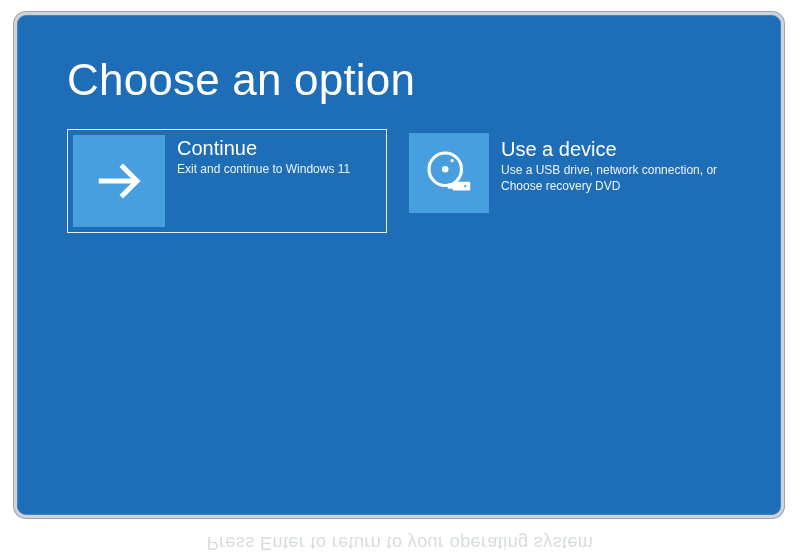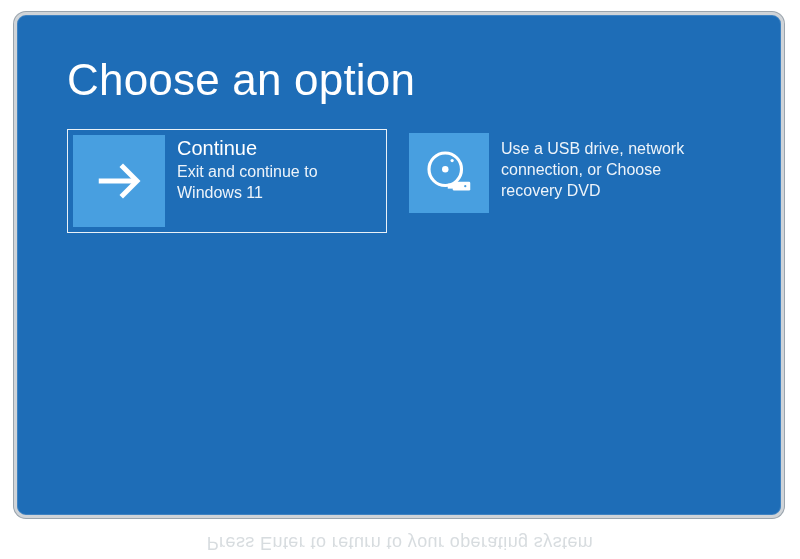--- a/index.html
+++ b/index.html
@@ -88,21 +88,21 @@
     .tile .text {
       padding-top: 6px;
       padding-right: 4px;
     }
     .tile .label {
       font-size: 20px;
       font-weight: 300;
       line-height: 1.2;
     }
     .tile .desc {
-      font-size: 16px;
+      font-size: 12px;
       font-weight: 400;
       color: rgba(255,255,255,0.92);
       margin-top: 2px;
       line-height: 1.3;
     }
     svg { display: block; }
   </style>
 </head>
 <body>
 
@@ -131,20 +131,21 @@
         <svg width="50" height="50" viewBox="0 0 40 40">
           <circle cx="17" cy="17" r="13" fill="none" stroke="#fff" stroke-width="2.5"></circle>
           <circle cx="17" cy="17" r="2.6" fill="#fff"></circle>
           <circle cx="22.5" cy="10" r="1.3" fill="#fff"></circle>
           <rect x="23" y="27" width="14" height="7" rx="1" fill="#fff"></rect>
           <rect x="19" y="28.5" width="5" height="4" fill="#fff"></rect>
           <circle cx="33" cy="30.5" r="0.9" fill="#489fe0"></circle>
         </svg>
       </div>
       <div class="text">
+        <div class="label">Use a device</div>
         <div class="desc">Use a USB drive, network connection, or Choose recovery DVD</div>
       </div>
     </div>
 
     <div></div>
 
 
   </div>
 </div>
 

